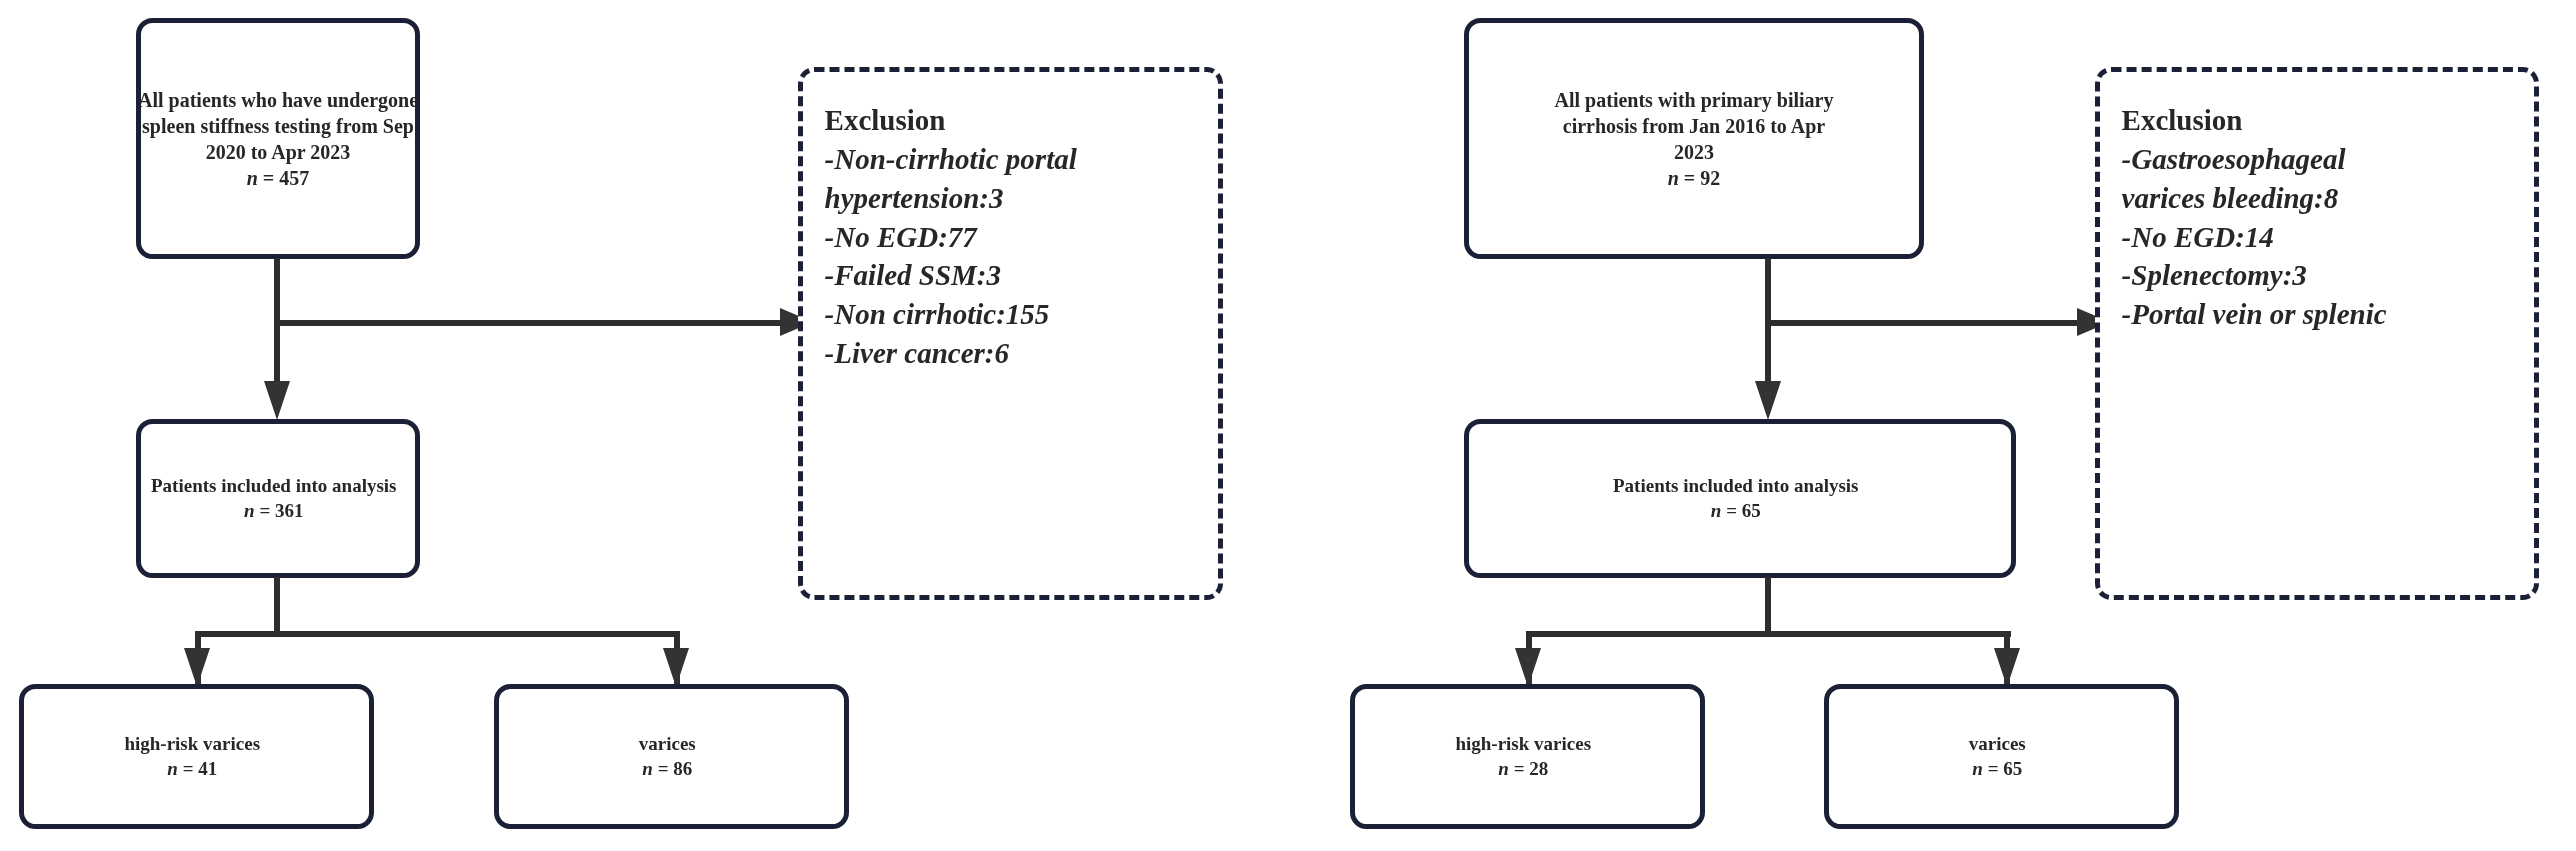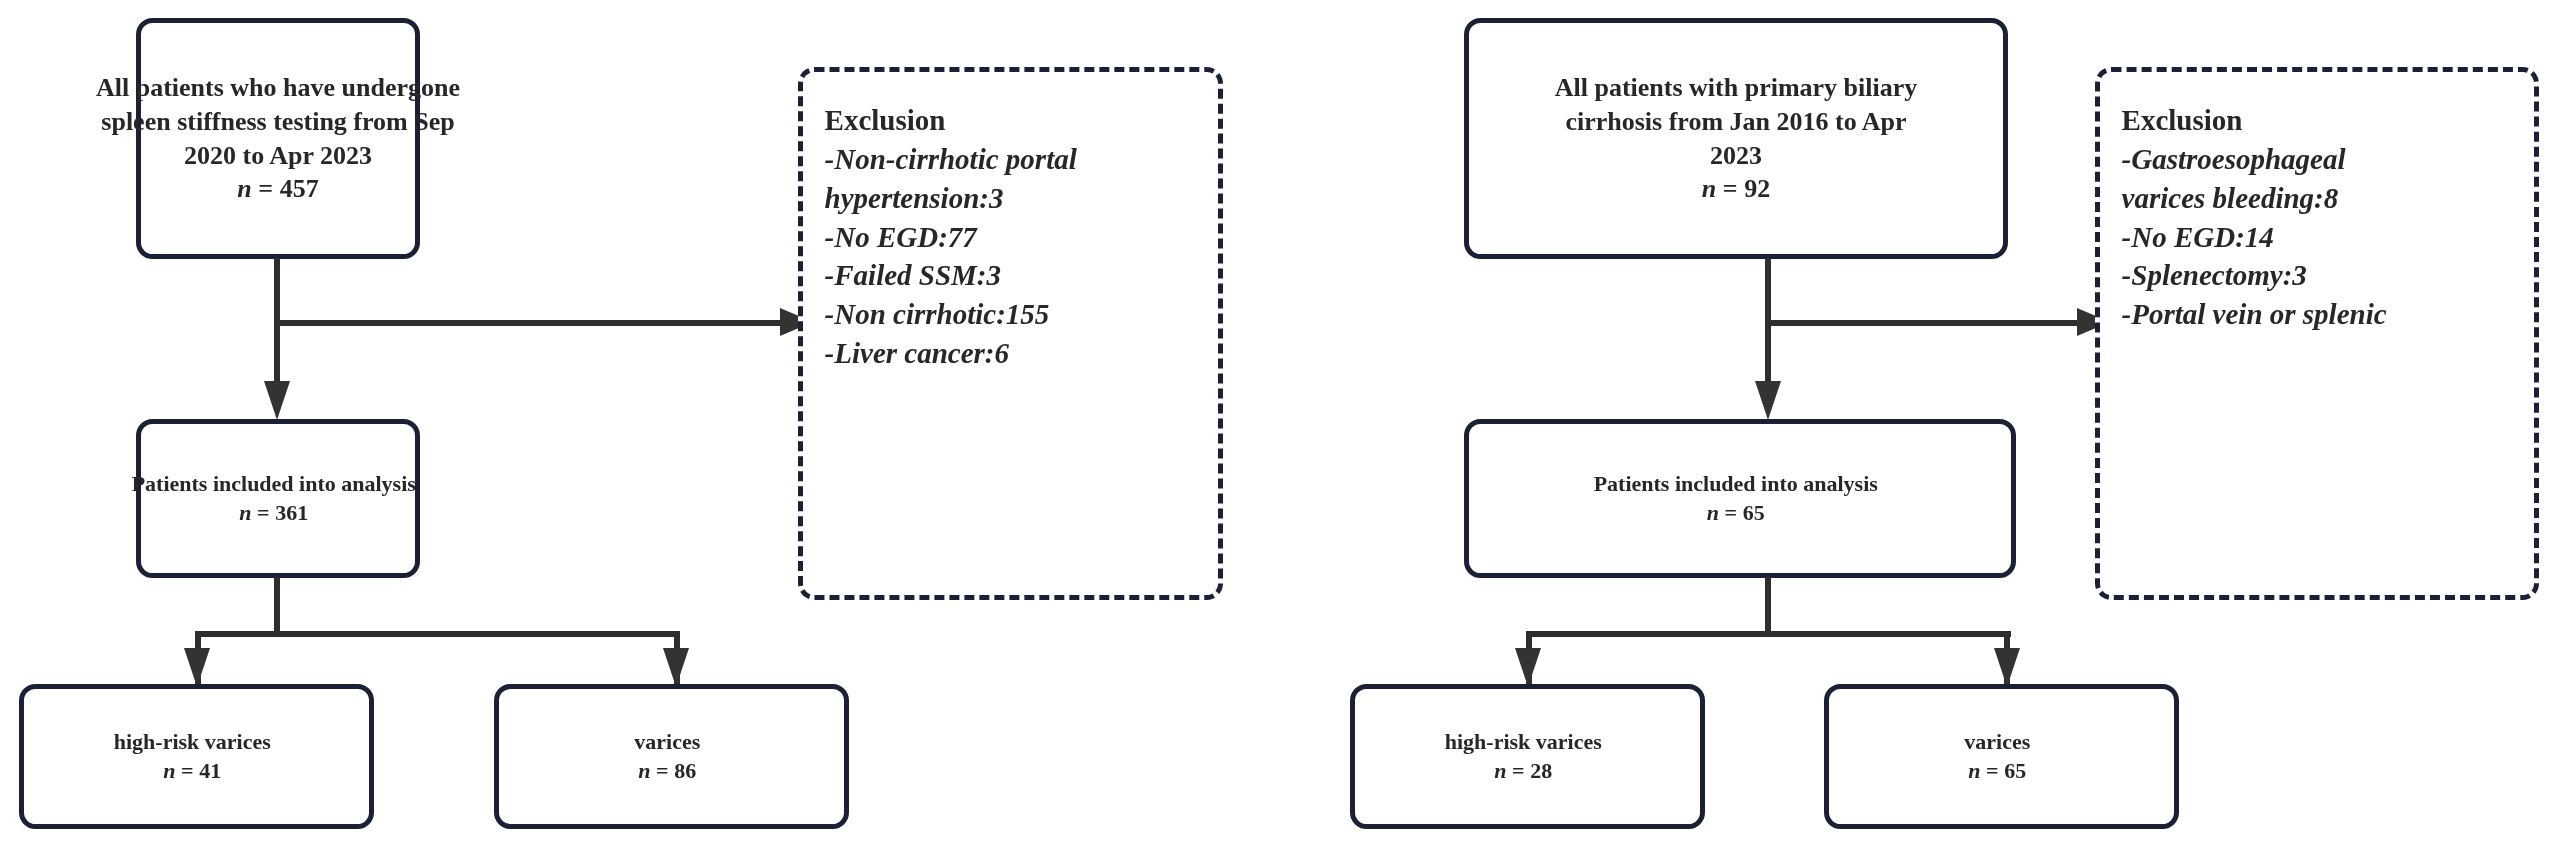--- a/index.html
+++ b/index.html
@@ -71,22 +71,22 @@
   }
   .arrow-right {
     position: absolute;
     width: 0; height: 0;
     border-top: 14.6px solid transparent;
     border-bottom: 14.6px solid transparent;
     border-left: 33px solid #333333;
   }
 
   
-  .fs-big   { font-size: 26px; }
-  .fs-mid   { font-size: 22px; padding-left: 8px; }
+  .fs-big   { font-size: 20px; }
+  .fs-mid   { font-size: 19px; padding-left: 8px; }
   .fs-excl  { font-size: 29px; }
 </style>
 </head>
 <body>
 
 <div id="canvas">
 
   <div class="node fs-big" style="left:136px; top:18px; width:284px; height:241px;">
     <span class="line">All patients who have undergone</span>
     <span class="line">spleen stiffness testing from Sep</span>
@@ -125,21 +125,21 @@
   <div class="node fs-mid" style="left:19px; top:684px; width:355px; height:145px;">
     <span class="line">high-risk varices</span>
     <span class="nline"><span class="ital">n</span> <span>=</span> <span>41</span></span>
   </div>
 
   <div class="node fs-mid" style="left:494px; top:684px; width:355px; height:145px;">
     <span class="line">varices</span>
     <span class="nline"><span class="ital">n</span> <span>=</span> <span>86</span></span>
   </div>
 
-  <div class="node fs-big" style="left:1464px; top:18px; width:544px; height:241px;">
+  <div class="node fs-big" style="left:1464px; top:18px; width:460px; height:241px;">
     <span class="line">All patients with primary biliary</span>
     <span class="line">cirrhosis from Jan 2016 to Apr</span>
     <span class="line">2023</span>
     <span class="nline"><span class="ital">n</span> <span>=</span> <span>92</span></span>
   </div>
 
   <div class="vline" style="left:1765px; top:258px; width:5.7px; height:130px;"></div>
   <div class="arrow-down" style="left:1755px; top:381px;"></div>
 
   <div class="hline" style="left:1768px; top:320px; width:313px; height:5.7px;"></div>

